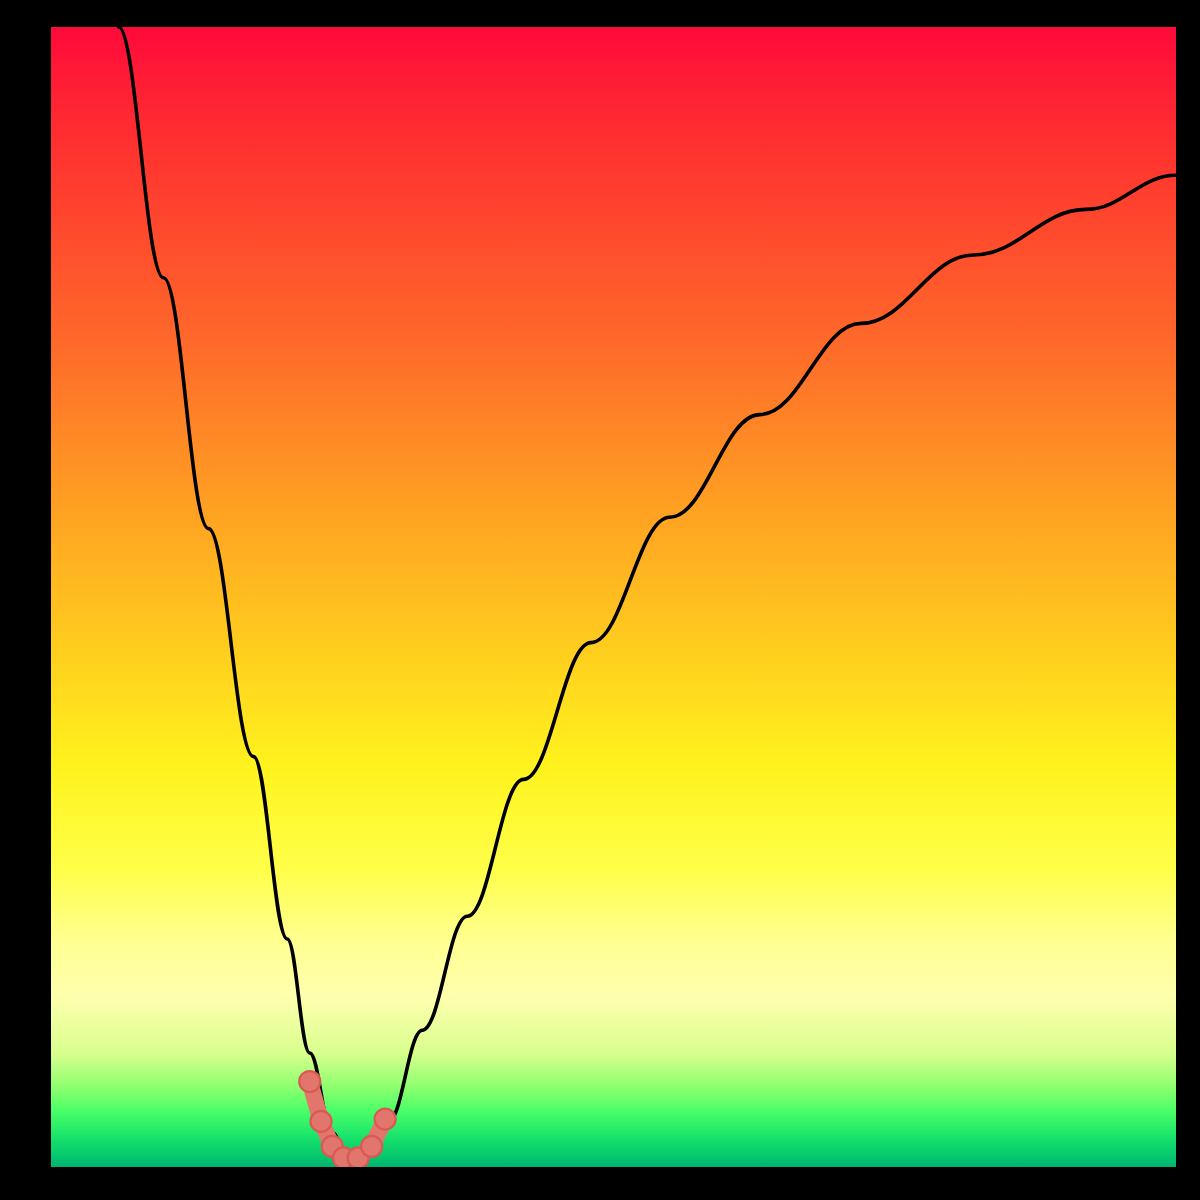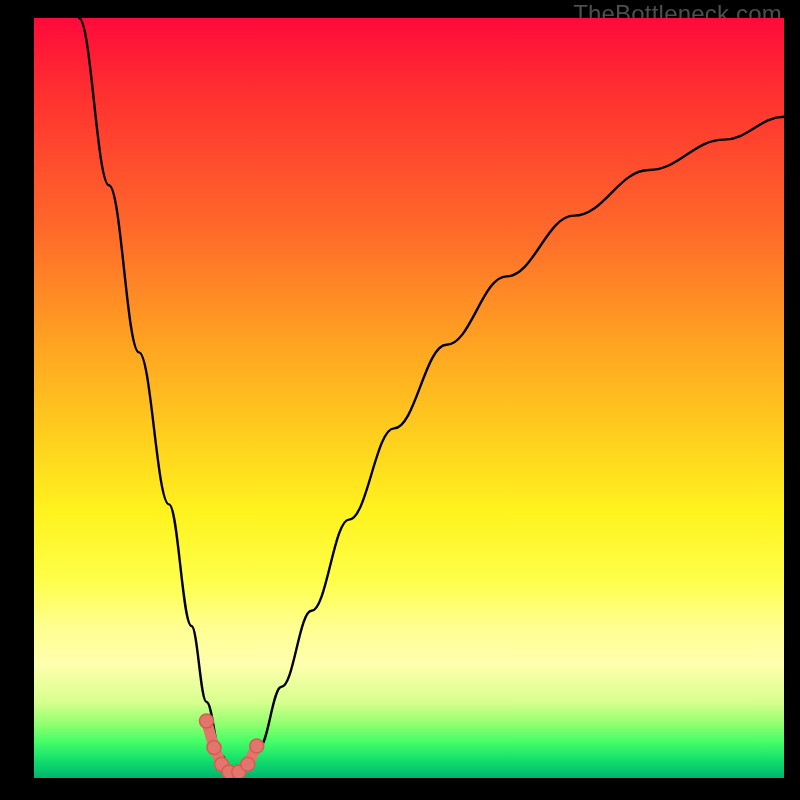--- a/index.html
+++ b/index.html
@@ -59,21 +59,20 @@
     top: 0;
     width: 750px;
     height: 760px;
   }
 </style>
 </head>
 <body>
 
 <div class="frame">
 
-  <div class="watermark">TheBottleneck.com</div>
 
   <div class="plot">
     <svg class="curve" viewBox="0 0 750 760" preserveAspectRatio="none">
       <path id="curve-path" fill="none" stroke="#000" stroke-width="2.4" stroke-linecap="round" stroke-linejoin="round" d="M 45 0 C 57 0, 63 167.19999999999993, 75 167.19999999999993 C 87 167.19999999999993, 93 334.4, 105.00000000000001 334.4 C 117.00000000000001 334.4, 123 486.40000000000003, 135 486.40000000000003 C 144 486.40000000000003, 148.5 608, 157.5 608 C 163.5 608, 166.5 684, 172.5 684 C 178.5 684, 181.5 737.2, 187.5 737.2 C 192 737.2, 194.25 756.2, 198.75 756.2 C 201.75 756.2, 203.25000000000003 756.2, 206.25000000000003 756.2 C 213.75000000000003 756.2, 217.5 729.6, 225 729.6 C 234 729.6, 238.5 668.8, 247.5 668.8 C 259.5 668.8, 265.5 592.8, 277.5 592.8 C 292.5 592.8, 300 501.59999999999997, 315 501.59999999999997 C 333 501.59999999999997, 342 410.4, 360 410.4 C 381 410.4, 391.50000000000006 326.8, 412.50000000000006 326.8 C 436.50000000000006 326.8, 448.5 258.4, 472.5 258.4 C 499.5 258.4, 513 197.60000000000002, 540 197.60000000000002 C 570 197.60000000000002, 585 152, 615 152 C 645 152, 660 121.60000000000002, 690 121.60000000000002 C 714 121.60000000000002, 726 98.79999999999995, 750 98.79999999999995"></path>
       <path id="marker-line" fill="none" stroke="#e2766d" stroke-width="11" stroke-linecap="round" stroke-linejoin="round" d="M 172.5 703 L 180 729.6 L 187.5 746.32 L 195 753.92 L 204.75000000000003 753.92 L 213.74999999999997 746.32 L 222.75 728.08"></path>
       <g id="marker-dots">
           <circle cx="172.5" cy="703" r="7" fill="#e2766d" stroke="#d95a52" stroke-width="1.5"></circle>
           <circle cx="180" cy="729.6" r="7" fill="#e2766d" stroke="#d95a52" stroke-width="1.5"></circle>
           <circle cx="187.5" cy="746.32" r="7" fill="#e2766d" stroke="#d95a52" stroke-width="1.5"></circle>
           <circle cx="195" cy="753.92" r="7" fill="#e2766d" stroke="#d95a52" stroke-width="1.5"></circle>

